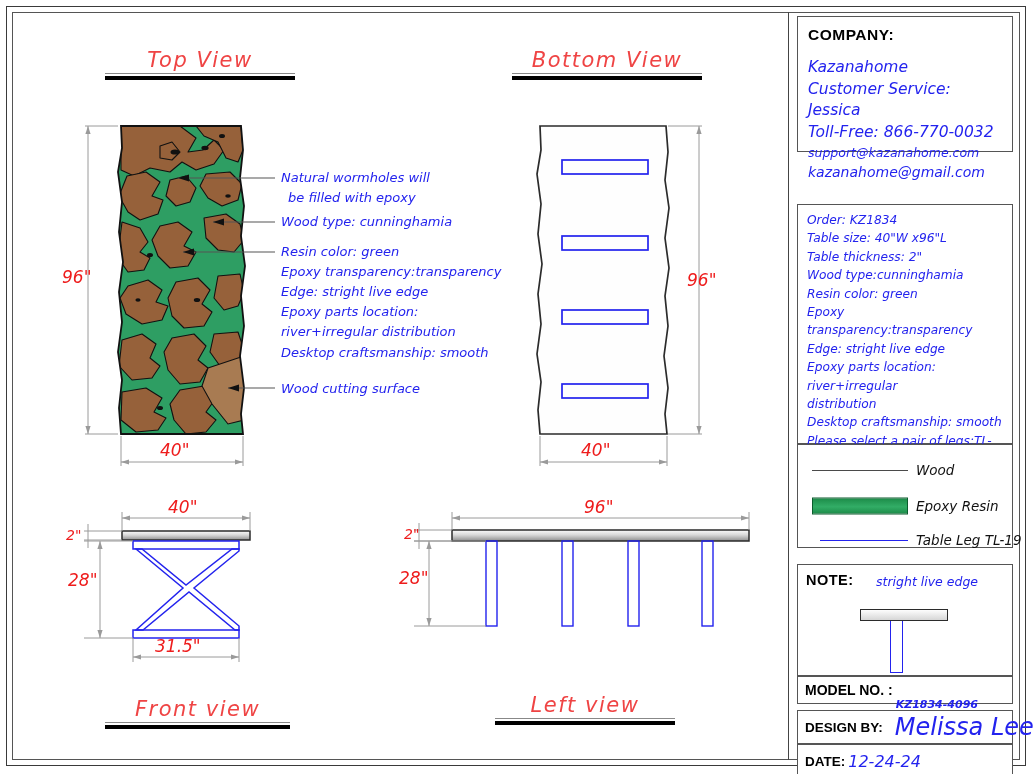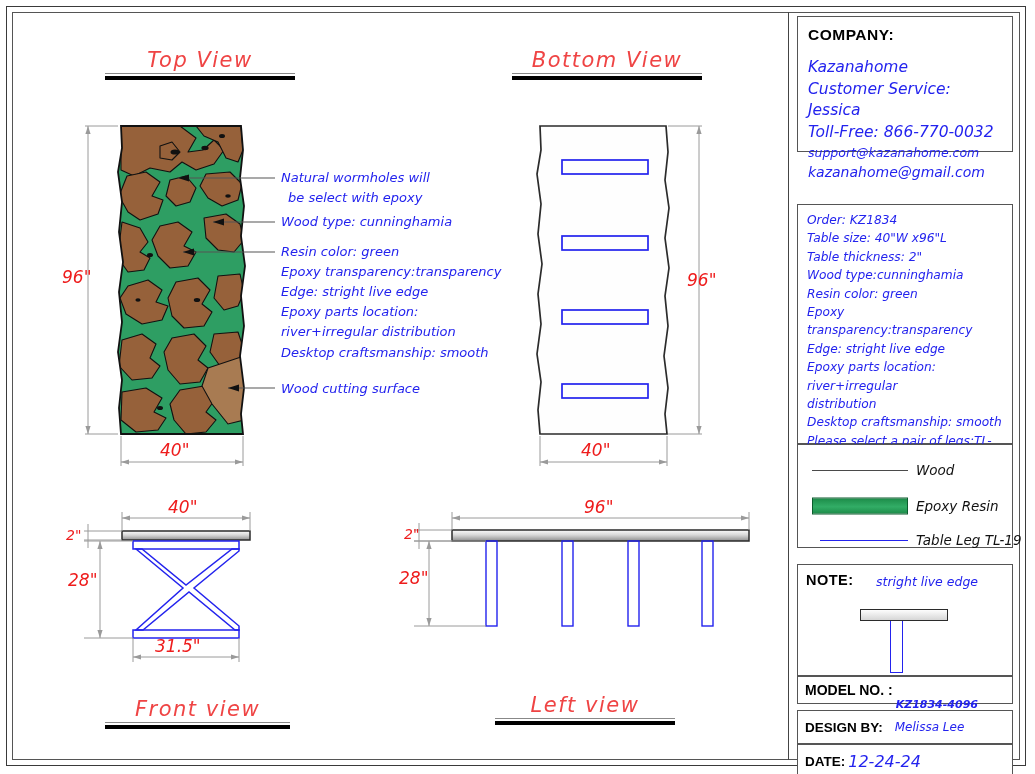--- a/index.html
+++ b/index.html
@@ -79,21 +79,21 @@
   .note-stem{
     position:absolute;left:92px;top:56px;width:13px;height:52px;
     border:1.3px solid #2323ee;border-top:none;box-sizing:border-box;
   }
 
   .tb-row{display:flex;align-items:center;height:100%;padding-left:7px;}
   .tb-key{font-family:"Liberation Sans",sans-serif;font-weight:bold;font-size:14px;color:#000;white-space:nowrap;}
   .tb-key.small{font-size:13.5px;}
   .tb-val{margin-left:3px;white-space:nowrap;}
   .tb-val.tiny{font-size:11px;font-weight:bold;margin-top:28px;}
-  .tb-val.big{font-size:12px;margin-left:12px;}
+  .tb-val.big{font-size:24px;margin-left:12px;}
   .tb-val.mid{font-size:16px;}
 
   
   .vtitle{position:absolute;text-align:center;}
   .vtitle .vt{
     font-family:"DejaVu Sans",sans-serif;font-style:italic;
     font-size:21px;color:#ef4444;letter-spacing:1.5px;white-space:nowrap;
   }
   .vtitle .vrule{margin-top:2px;height:4px;background:#000;}
   .vtitle .vrule2{height:1px;background:#888;margin-top:1px;}
@@ -217,21 +217,21 @@
       <path d="M213,222 l11,-3.4 l0,6.8 Z"></path>
       <path d="M183,252 l11,-3.4 l0,6.8 Z"></path>
       <path d="M228,388 l11,-3.4 l0,6.8 Z"></path>
     </g>
   </svg>
 
   <div class="dim" style="left:62px;top:267px;">96"</div>
   <div class="dim" style="left:160px;top:440px;">40"</div>
 
   <div class="callout" style="left:281px;top:168px;">Natural wormholes will</div>
-  <div class="callout" style="left:288px;top:188px;">be select with epoxy</div>
+  <div class="callout" style="left:288px;top:188px;">be filled with epoxy</div>
   <div class="callout" style="left:281px;top:212px;">Wood type: cunninghamia</div>
   <div class="callout" style="left:281px;top:242px;">Resin color: green</div>
   <div class="callout" style="left:281px;top:262px;">Epoxy transparency:transparency</div>
   <div class="callout" style="left:281px;top:282px;">Edge: stright live edge</div>
   <div class="callout" style="left:281px;top:302px;">Epoxy parts location:</div>
   <div class="callout" style="left:281px;top:322px;"> river+irregular distribution</div>
   <div class="callout" style="left:281px;top:343px;">Desktop craftsmanship: smooth</div>
   <div class="callout" style="left:281px;top:379px;">Wood cutting surface</div>
 
   <div class="vtitle" style="left:512px;top:48px;width:190px;">

